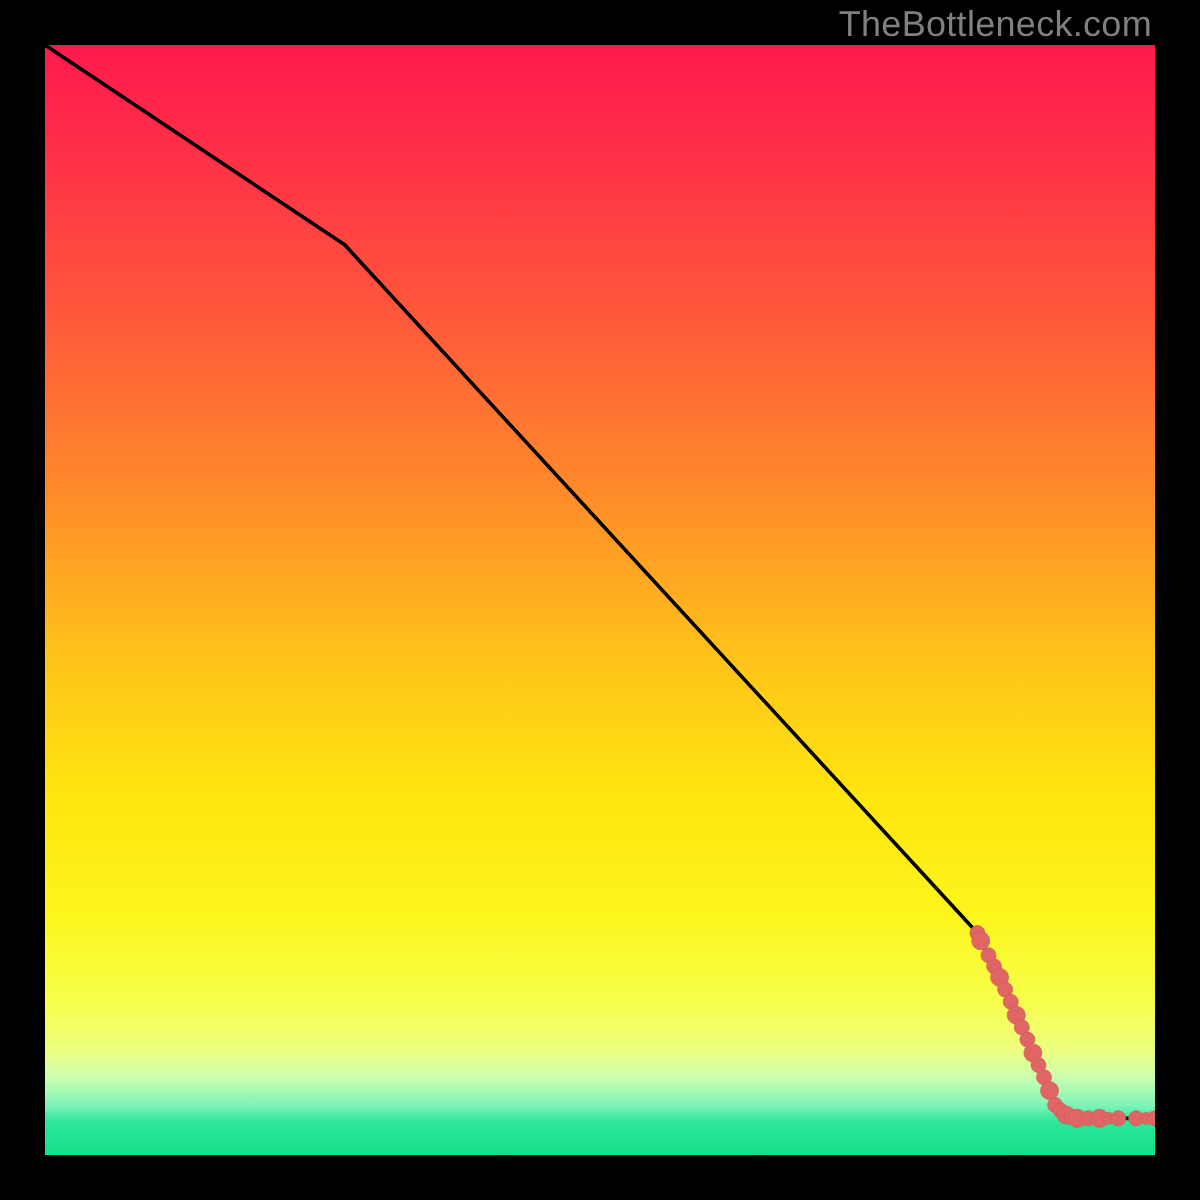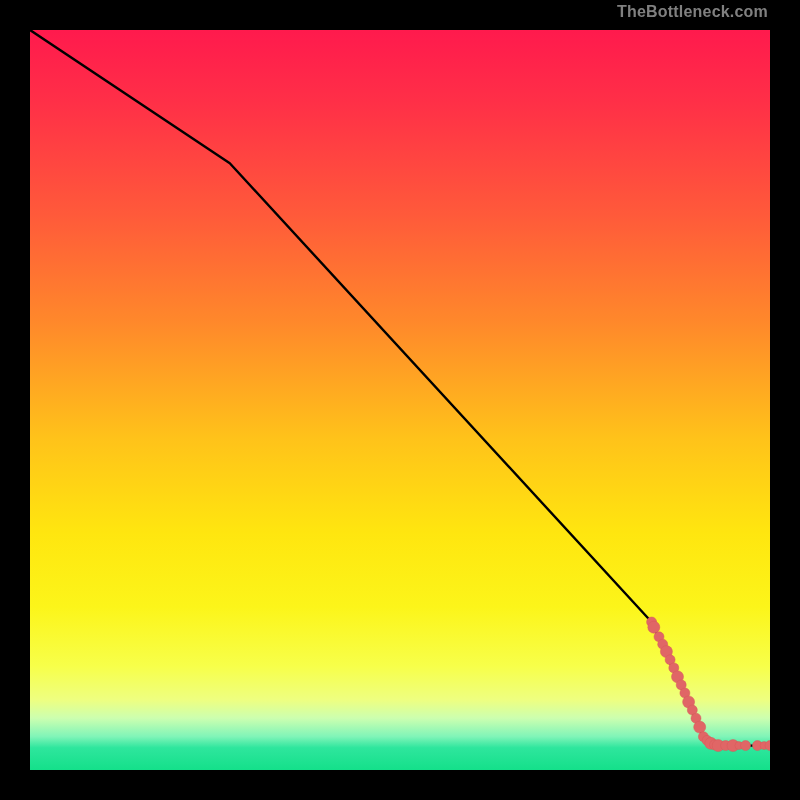--- a/index.html
+++ b/index.html
@@ -31,22 +31,22 @@
     left: 0;
     top: 0;
     width: 100%;
     height: 100%;
   }
   .watermark {
     position: absolute;
     top: 3px;
     right: 32px;
     color: #808080;
-    font-size: 16px;
-    font-weight: 700;
+    font-size: 24px;
+    font-weight: 400;
     letter-spacing: 0.2px;
     z-index: 5;
   }
   svg.overlay {
     position: absolute;
     left: 0;
     top: 0;
     width: 100%;
     height: 100%;
     z-index: 3;

